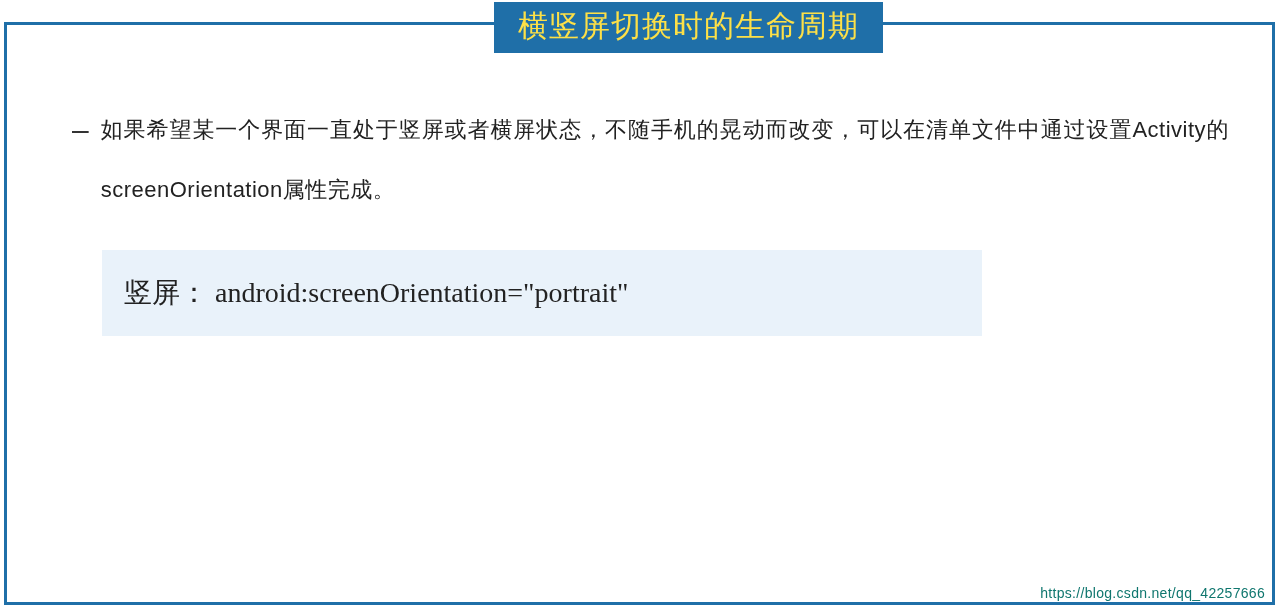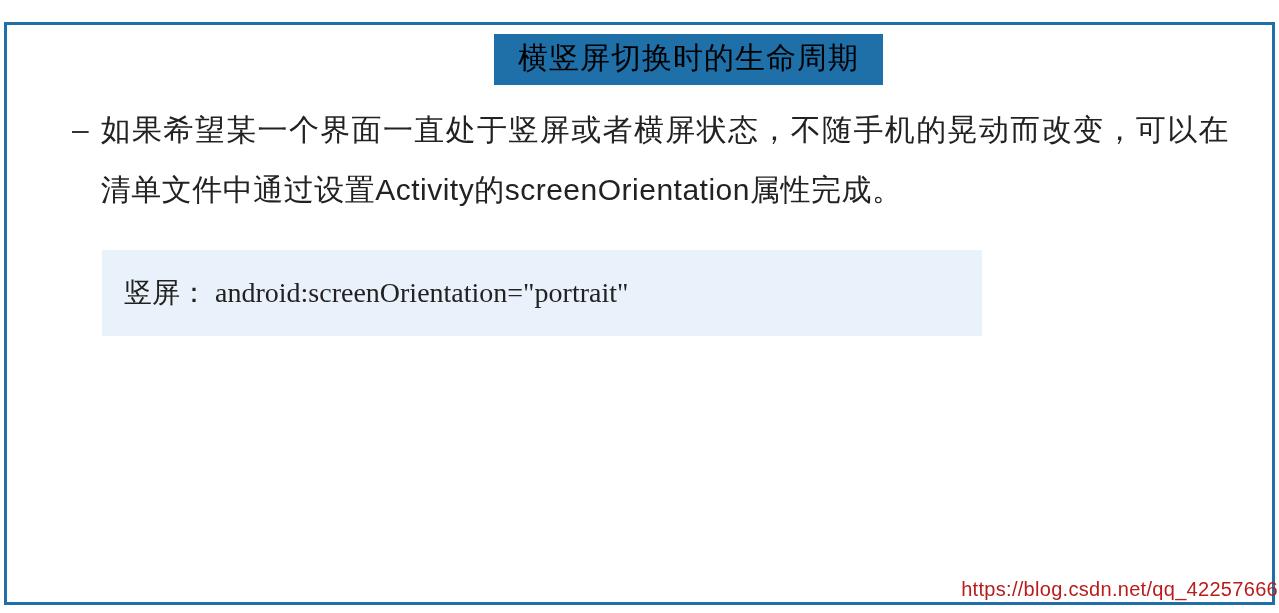--- a/index.html
+++ b/index.html
@@ -20,47 +20,46 @@
       left: 4px;
       right: 4px;
       bottom: 8px;
       border: 3px solid #1f6fa8;
     }
     .title-banner {
       position: absolute;
       top: 2px;
       left: 494px;
       background: #1f6fa8;
-      color: #000000;
+      color: #fde047;
       font-size: 30px;
       padding: 4px 24px 6px 24px;
       letter-spacing: 1px;
       font-weight: 400;
-      margin-top: 32px;
     }
     .content {
       position: absolute;
       top: 100px;
       left: 72px;
       right: 50px;
     }
     .bullet-block {
       display: flex;
       align-items: flex-start;
     }
     .bullet-dash {
       font-size: 30px;
       color: #333333;
       margin-right: 12px;
       line-height: 60px;
       font-weight: 400;
       flex-shrink: 0;
     }
     .paragraph {
-      font-size: 30px;
+      font-size: 22px;
       color: #222222;
       line-height: 60px;
       letter-spacing: 0.5px;
       text-align: justify;
     }
     .code-box {
       margin-top: 30px;
       margin-left: 30px;
       background: #e9f2fa;
       padding: 18px 22px 18px 22px;
@@ -68,23 +67,23 @@
     }
     .code-line {
       font-size: 28px;
       color: #222222;
       line-height: 50px;
       font-family: "Microsoft YaHei", "SimSun", serif;
     }
     .watermark {
       position: absolute;
       bottom: 12px;
-      right: 1px;
-      font-size: 20px;
-      color: #b91c1c;
+      right: 14px;
+      font-size: 14px;
+      color: #0f766e;
       letter-spacing: 0.3px;
     }
   </style>
 </head>
 <body>
 
 <div class="outer-border"></div>
 
 <div class="title-banner">
   <span>横竖屏切换时的生命周期</span>

